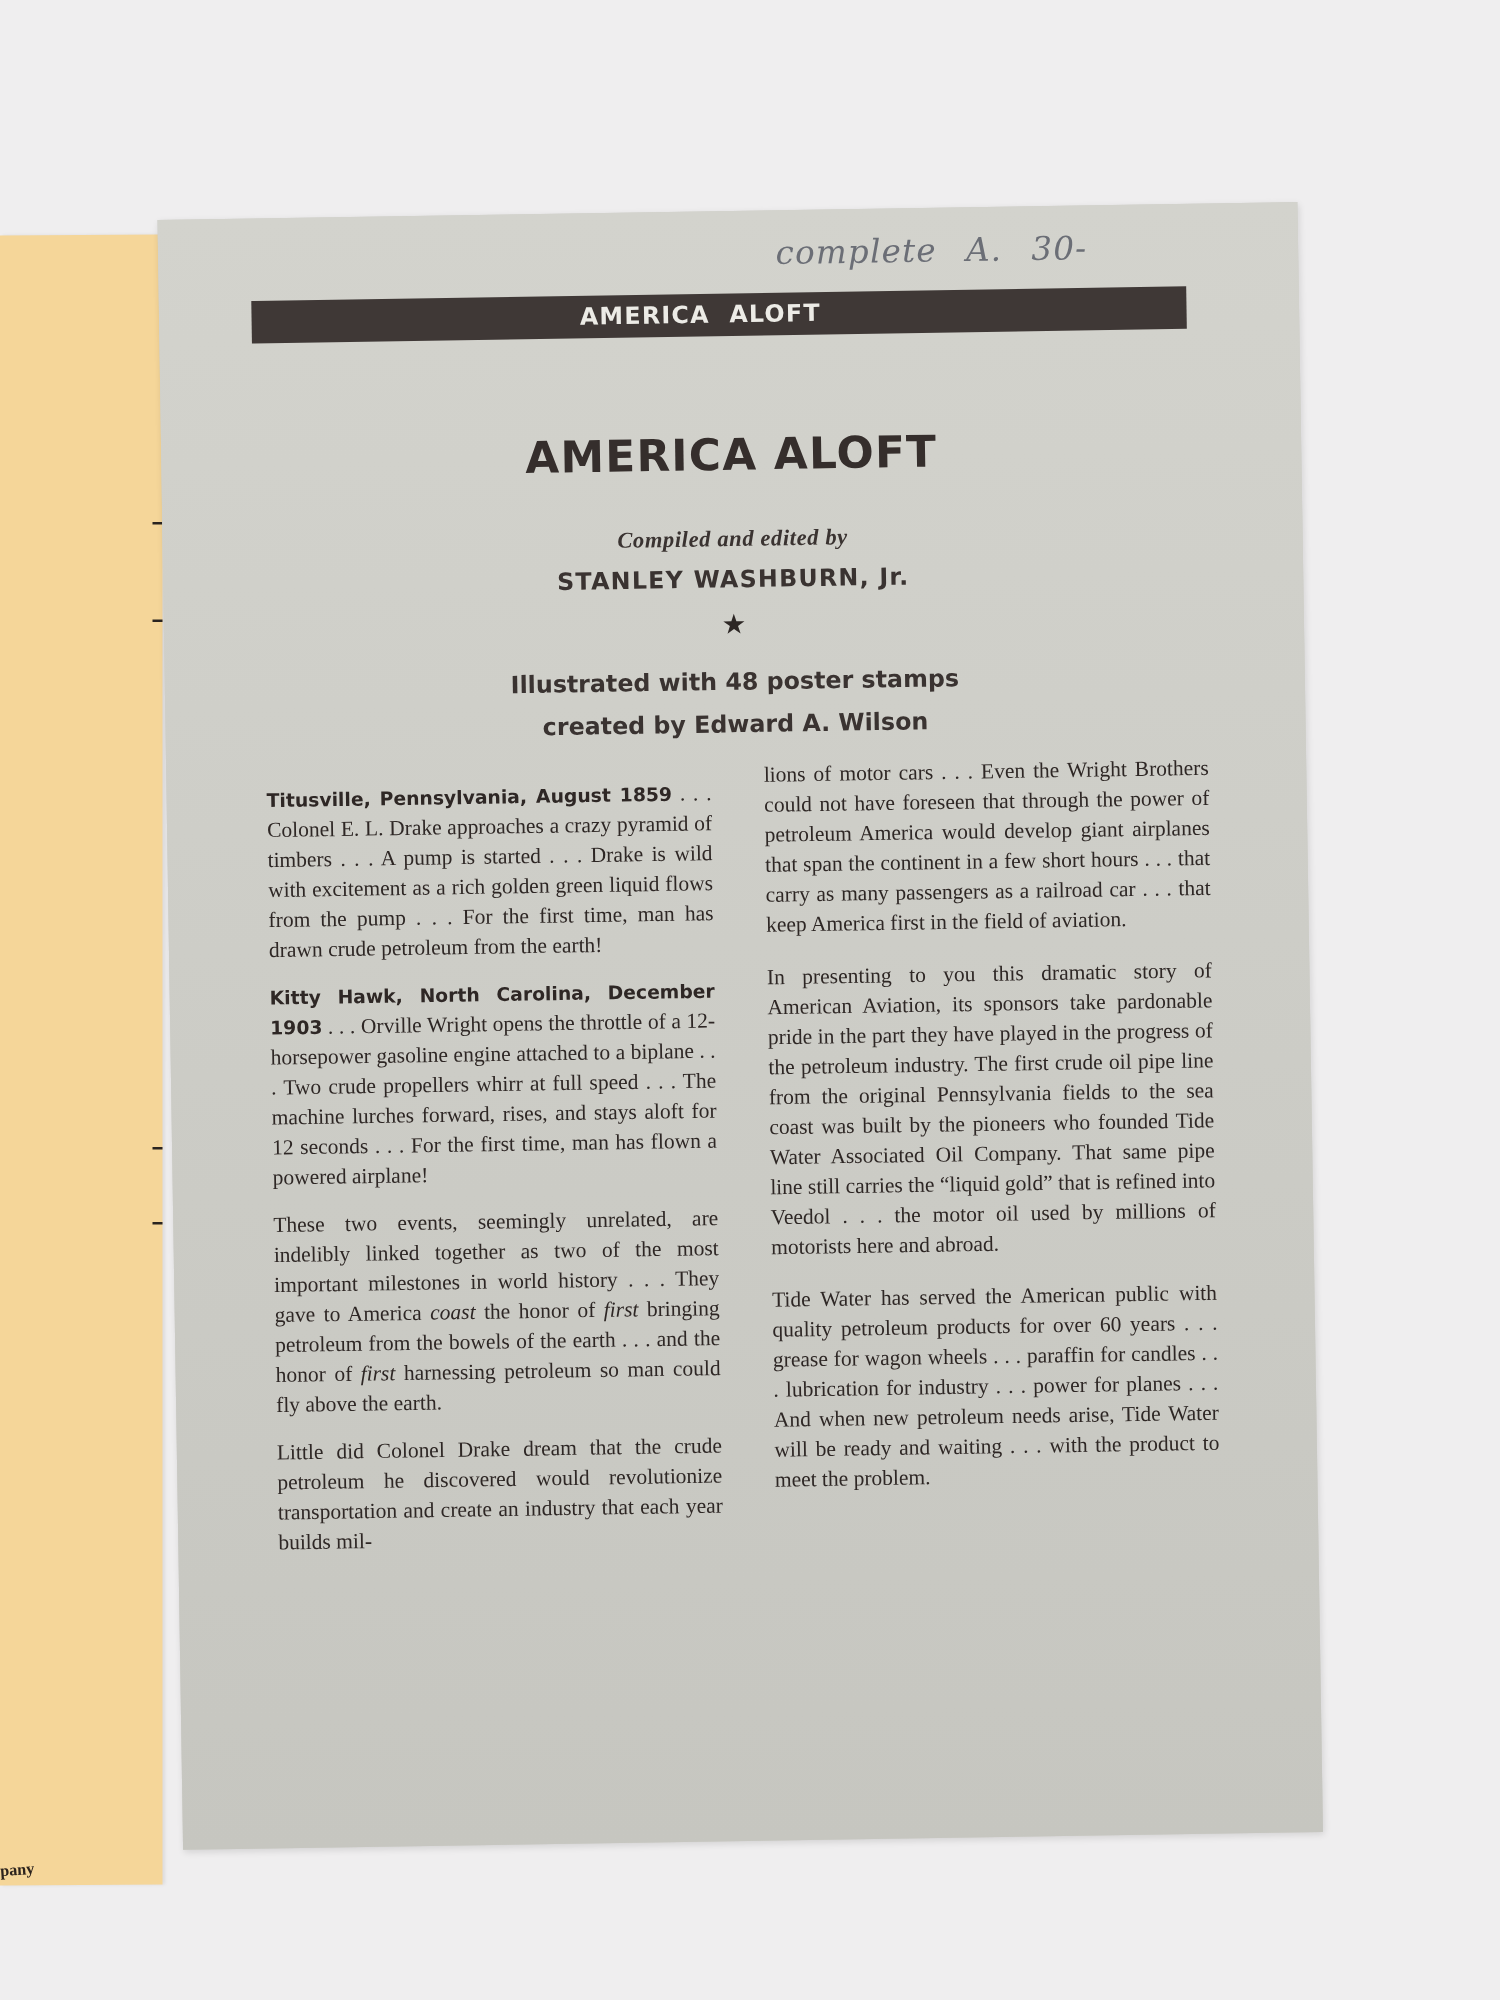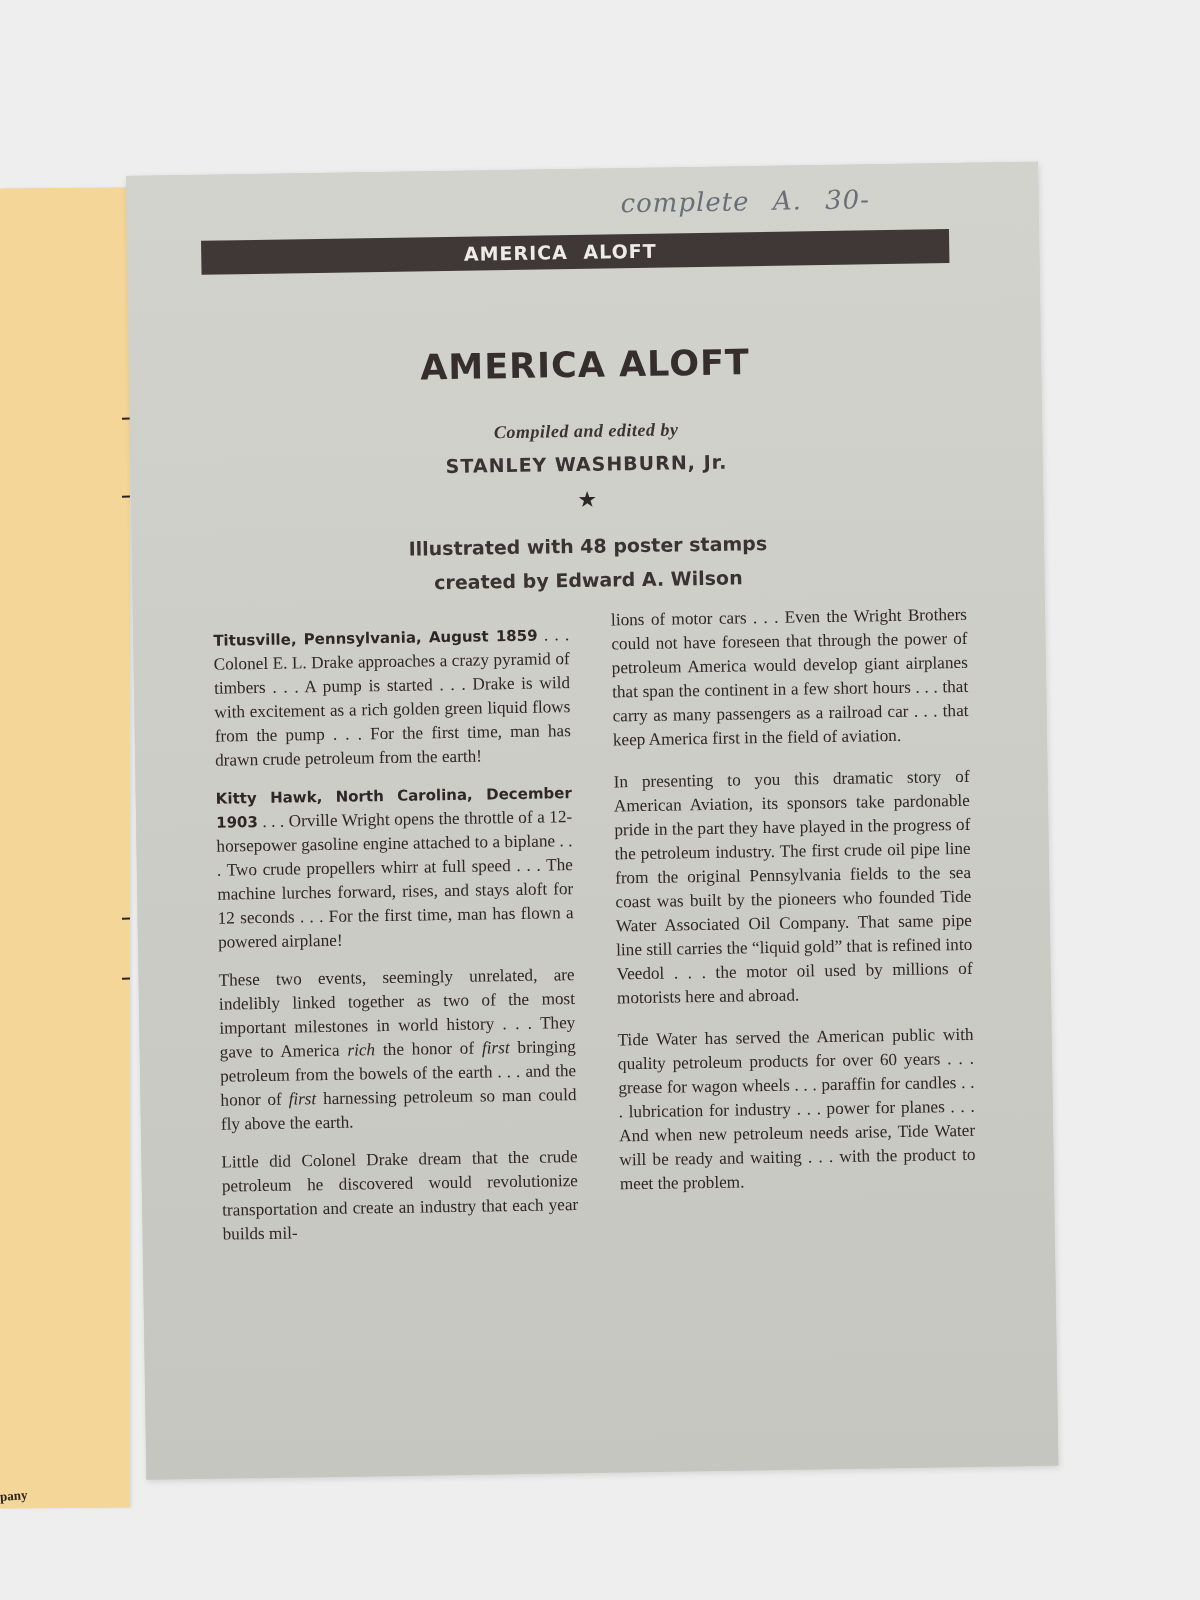--- a/index.html
+++ b/index.html
@@ -108,21 +108,21 @@
   </div>
 
   <div class="col col-left">
     <p>
       <span class="lead">Titusville, Pennsylvania, August 1859</span><span> . . . Colonel E. L. Drake approaches a crazy pyramid of timbers . . . A pump is started . . . Drake is wild with excitement as a rich golden green liquid flows from the pump . . . For the first time, man has drawn crude petroleum from the earth!</span>
     </p>
     <p>
       <span class="lead">Kitty Hawk, North Carolina, December 1903</span><span> . . . Orville Wright opens the throttle of a 12-horsepower gasoline engine attached to a biplane . . . Two crude propellers whirr at full speed . . . The machine lurches forward, rises, and stays aloft for 12 seconds . . . For the first time, man has flown a powered airplane!</span>
     </p>
     <p>
-      <span>These two events, seemingly unrelated, are indelibly linked together as two of the most important milestones in world history . . . They gave to America </span><em>rich</em><span> the honor of </span><em>first</em><span> bringing petroleum from the bowels of the earth . . . and the honor of </span><em>first</em><span> harnessing petroleum so man could fly above the earth.</span>
+      <span>These two events, seemingly unrelated, are indelibly linked together as two of the most important milestones in world history . . . They gave to America </span><em>coast</em><span> the honor of </span><em>first</em><span> bringing petroleum from the bowels of the earth . . . and the honor of </span><em>first</em><span> harnessing petroleum so man could fly above the earth.</span>
     </p>
     <p>Little did Colonel Drake dream that the crude petroleum he discovered would revolutionize transportation and create an industry that each year builds mil-</p>
   </div>
 
   <div class="col col-right">
     <p>lions of motor cars . . . Even the Wright Brothers could not have foreseen that through the power of petroleum America would develop giant airplanes that span the continent in a few short hours . . . that carry as many passengers as a railroad car . . . that keep America first in the field of aviation.</p>
     <p class="spaced">In presenting to you this dramatic story of American Aviation, its sponsors take pardonable pride in the part they have played in the progress of the petroleum industry. The first crude oil pipe line from the original Pennsylvania fields to the sea coast was built by the pioneers who founded Tide Water Associated Oil Company. That same pipe line still carries the “liquid gold” that is refined into Veedol . . . the motor oil used by millions of motorists here and abroad.</p>
     <p class="spaced">Tide Water has served the American public with quality petroleum products for over 60 years . . . grease for wagon wheels . . . paraffin for candles . . . lubrication for industry . . . power for planes . . . And when new petroleum needs arise, Tide Water will be ready and waiting . . . with the product to meet the problem.</p>
   </div>
 </div>

